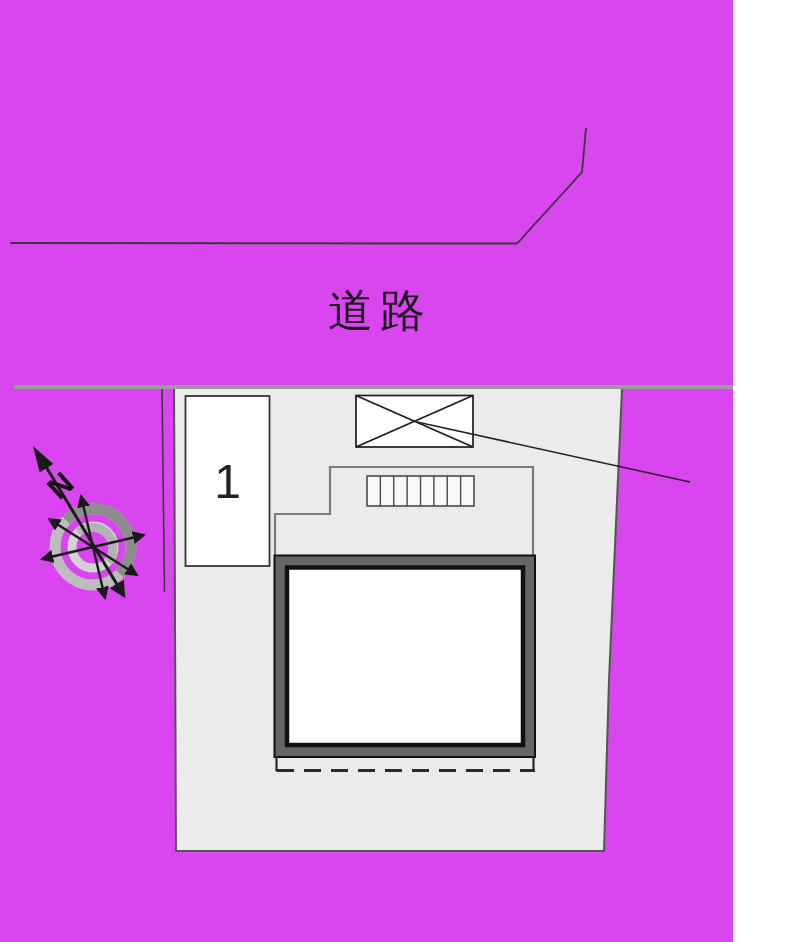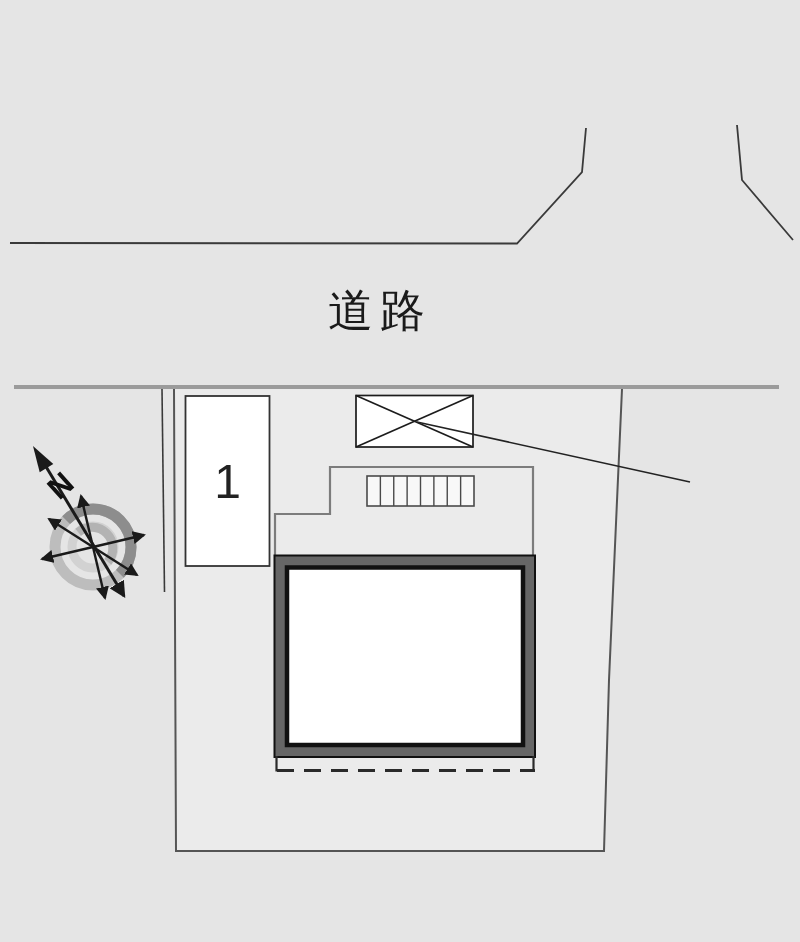--- a/index.html
+++ b/index.html
@@ -1,19 +1,19 @@
 <!DOCTYPE html>
 <html><head>
 <meta charset="utf-8">
 <style>
   html,body{margin:0;padding:0;background:#ffffff;}
   .canvas{
     position:relative;
-    width:800px;height:942px;
-    background:#e5e5e5;
+    width:733px;height:942px;
+    background:#d946ef;
     overflow:hidden;
     font-family:"Liberation Sans", sans-serif;
   }
   .canvas svg{position:absolute;left:0;top:0;}
   .label{
     position:absolute;
     color:#1a1a1a;
     white-space:nowrap;
     font-family:"Liberation Sans", sans-serif;
   }

